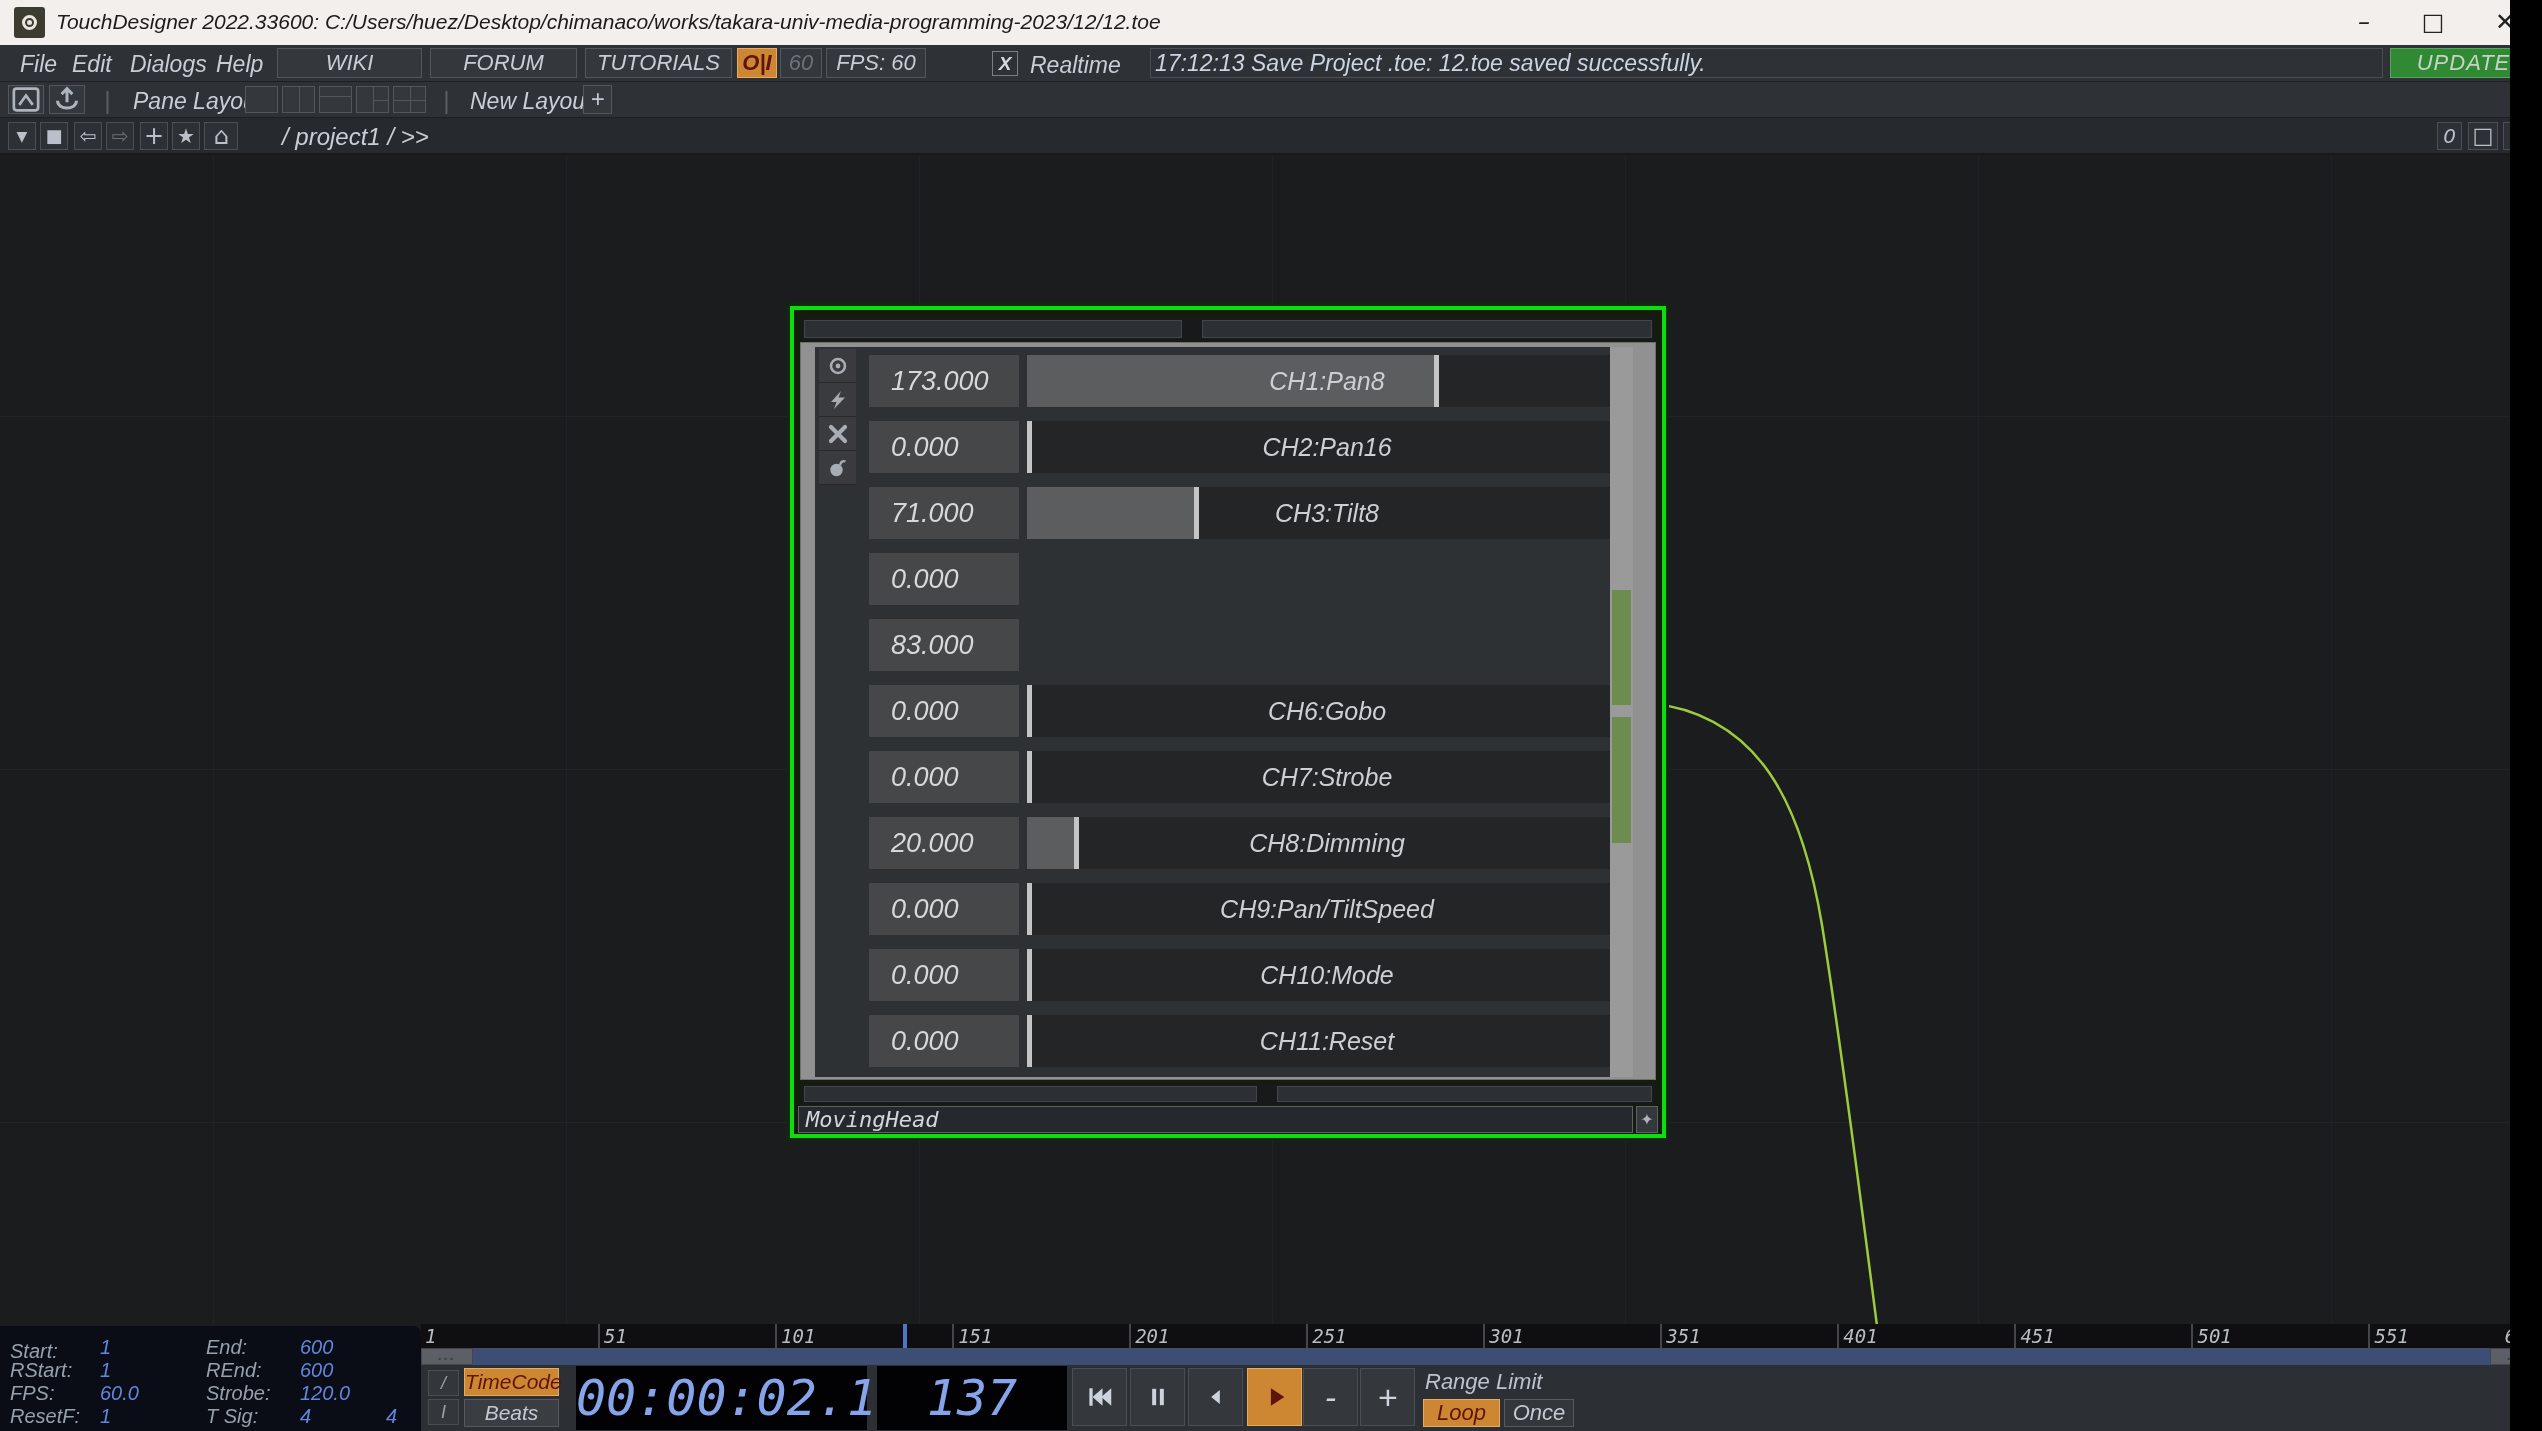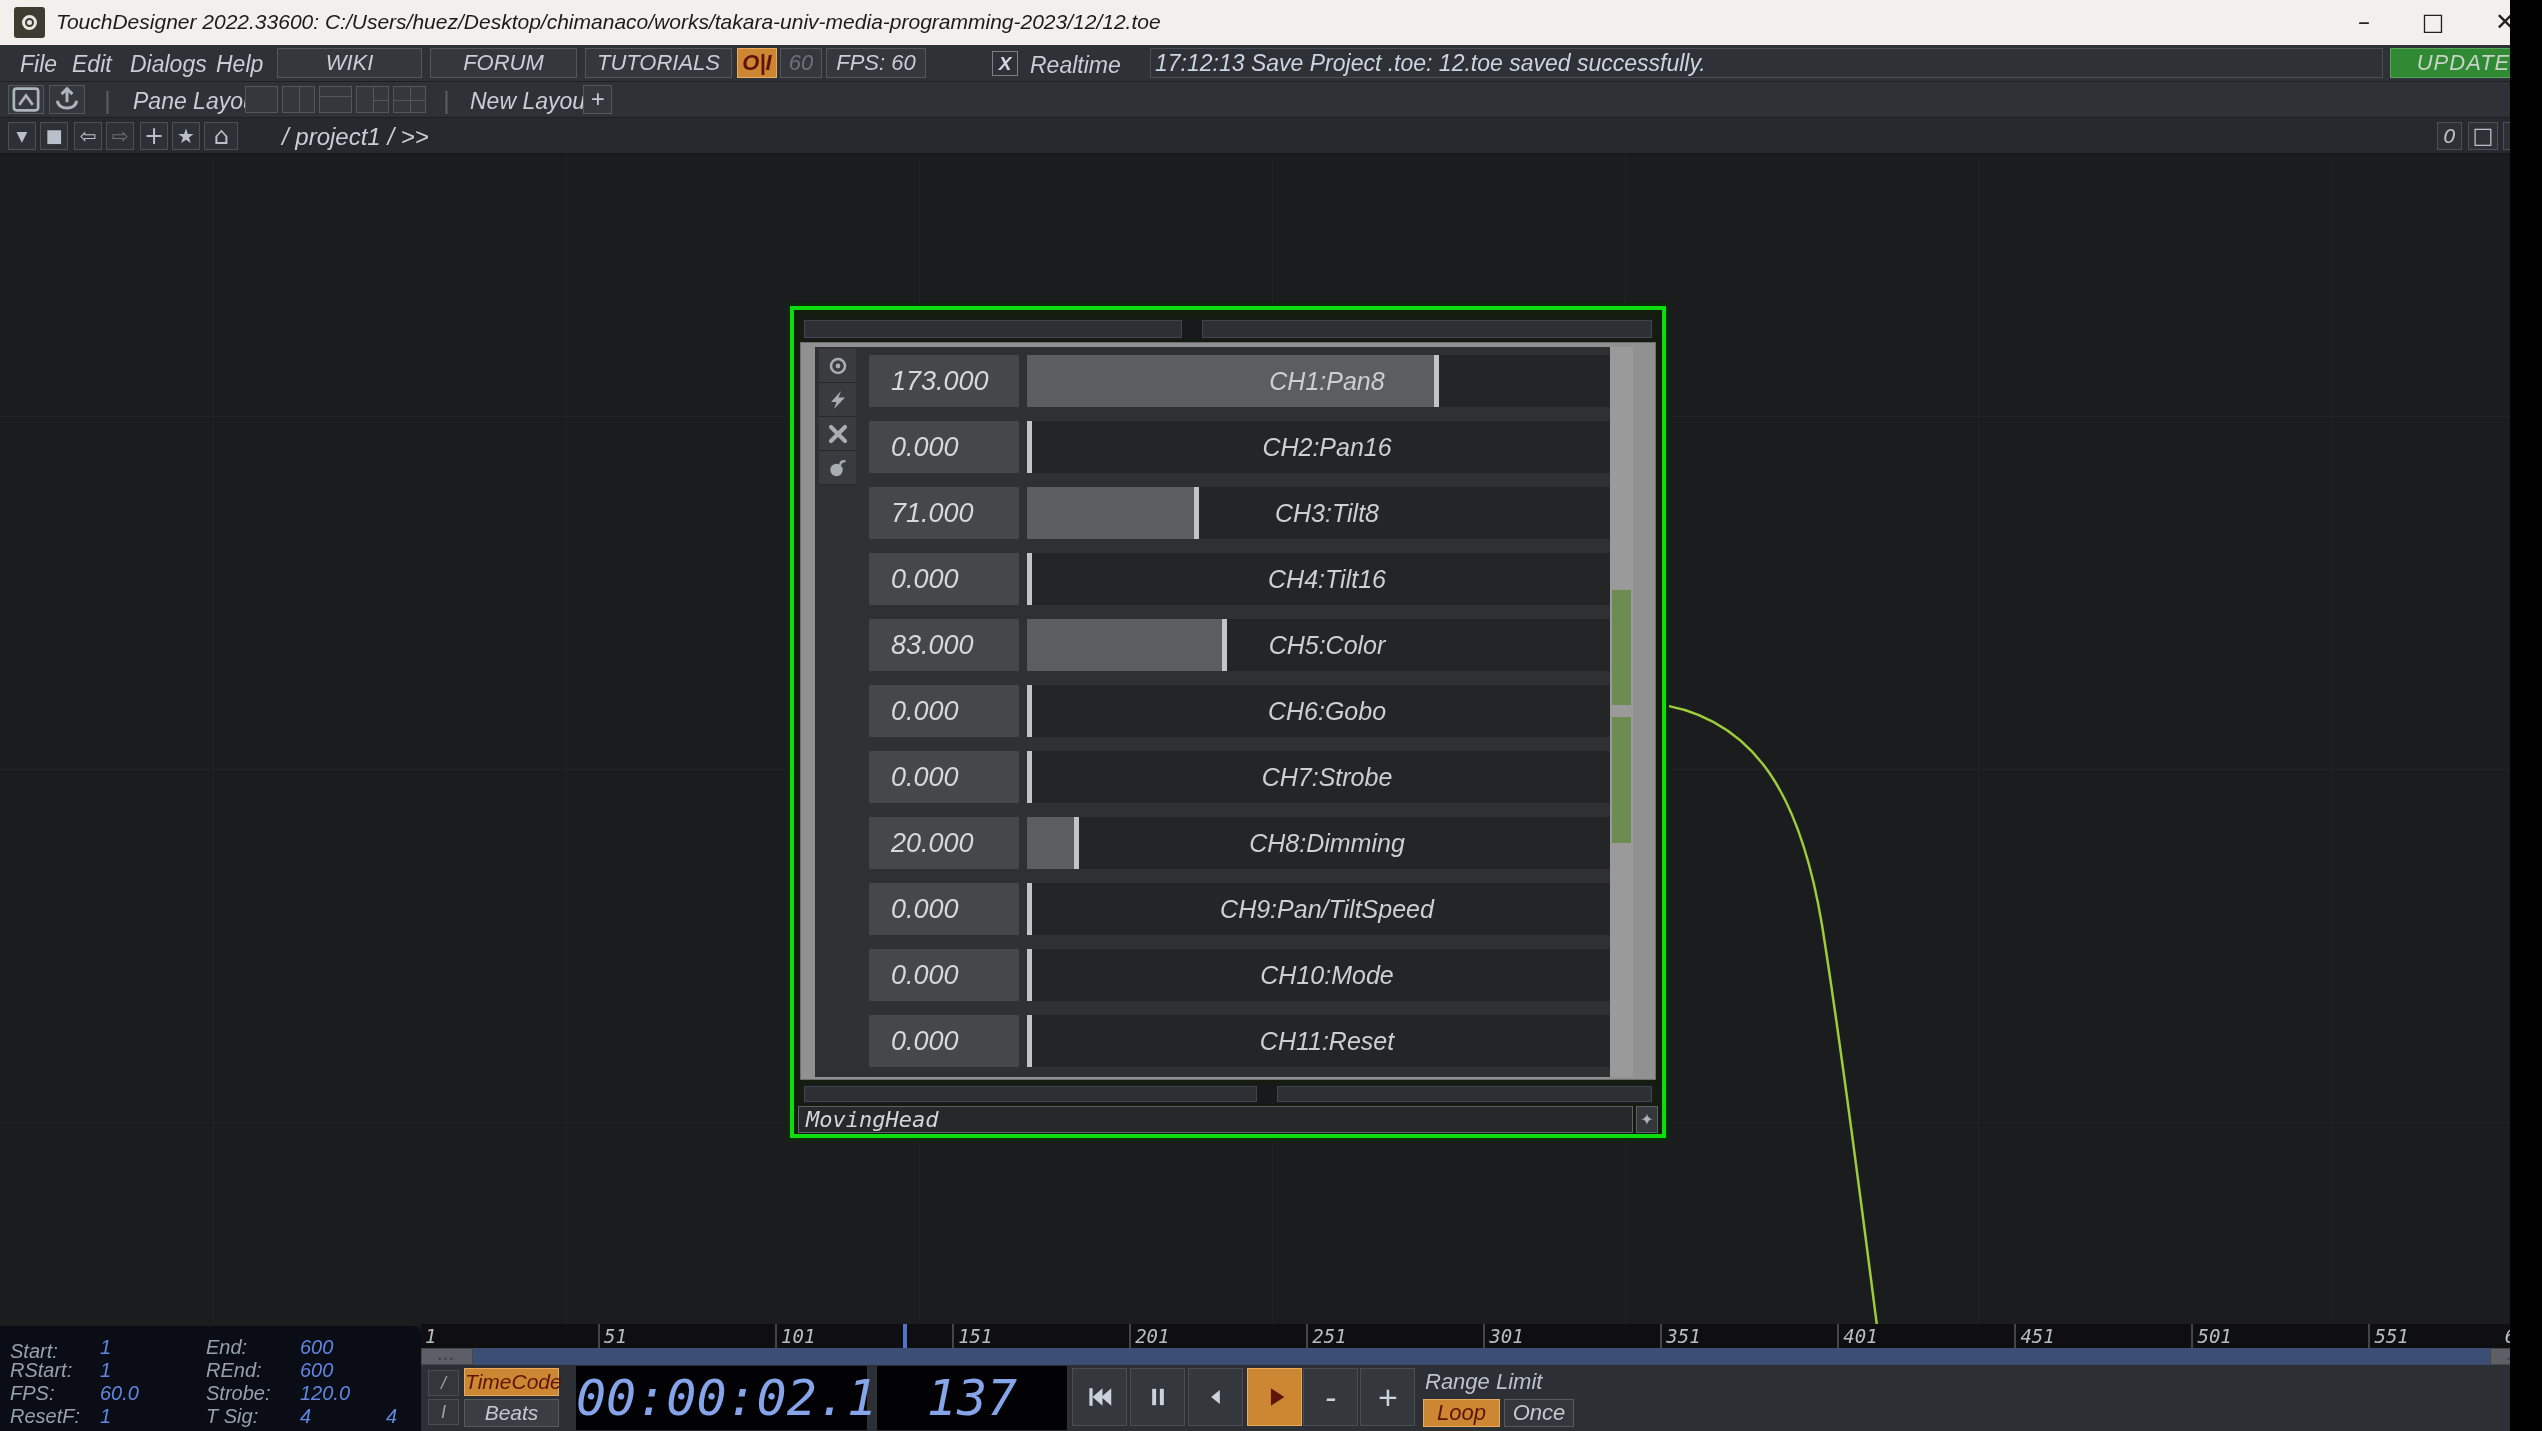--- a/index.html
+++ b/index.html
@@ -259,33 +259,23 @@
               <div class="chrow">
                 <div class="chval">71.000</div>
                 <div class="chtrack">
                   <div class="chfill" style="width:27.84313725490196%"></div>
                   <div class="chhandle" style="left:27.84313725490196%"></div>
                   <div class="chlabel">CH3:Tilt8</div>
                 </div>
               </div>
               <div class="chrow">
                 <div class="chval">0.000</div>
-                <div class="chtrack">
-                  <div class="chfill" style="width:0%"></div>
-                  <div class="chhandle" style="left:0%"></div>
-                  <div class="chlabel">CH4:Tilt16</div>
-                </div>
               </div>
               <div class="chrow">
                 <div class="chval">83.000</div>
-                <div class="chtrack">
-                  <div class="chfill" style="width:32.549019607843135%"></div>
-                  <div class="chhandle" style="left:32.549019607843135%"></div>
-                  <div class="chlabel">CH5:Color</div>
-                </div>
               </div>
               <div class="chrow">
                 <div class="chval">0.000</div>
                 <div class="chtrack">
                   <div class="chfill" style="width:0%"></div>
                   <div class="chhandle" style="left:0%"></div>
                   <div class="chlabel">CH6:Gobo</div>
                 </div>
               </div>
               <div class="chrow">

